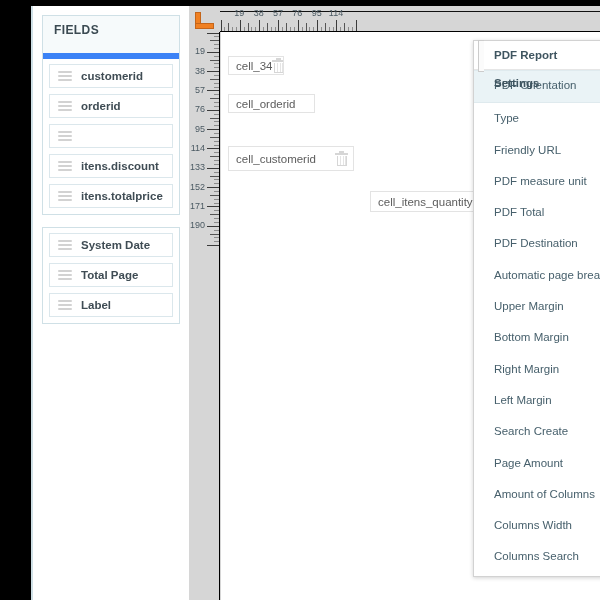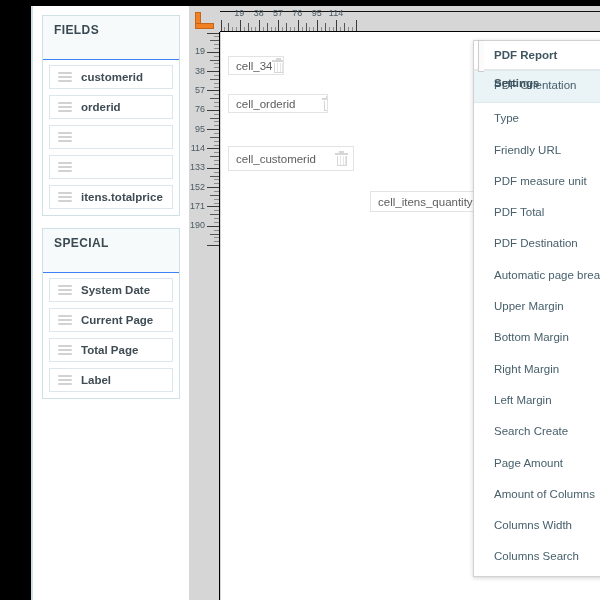--- a/index.html
+++ b/index.html
@@ -49,23 +49,23 @@
   }
   .panel {
     margin: 9px 9px 0 9px;
     border: 1px solid #cfe0e6;
     background: #ffffff;
     box-sizing: border-box;
   }
   .panel-header {
     height: 29px;
     line-height: 29px;
-    padding: 0 0 14px 11px;
+    padding: 0 0 8px 11px;
     background: #f6fafb;
-    border-bottom: 1px solid #3b82f6;
+    border-bottom: 6px solid #3b82f6;
     font-size: 12px;
     font-weight: bold;
     color: #3b4a52;
     letter-spacing: .4px;
   }
   .panel-body {
     padding: 5px 6px 6px 6px;
   }
   .field-item {
     height: 24px;
@@ -343,52 +343,44 @@
               <i></i>
               <i></i>
             </span>
         </div>
         <div class="field-item">
           <span class="handle">
               <i></i>
               <i></i>
               <i></i>
             </span>
+          <span class="field-label">itens.discount</span>
         </div>
         <div class="field-item">
           <span class="handle">
               <i></i>
               <i></i>
               <i></i>
             </span>
           <span class="field-label">itens.totalprice</span>
         </div>
 
       </div>
     </div>
 
     <div class="panel" style="margin-top:12px;">
-      <div class="panel-header">SPECIAL</div>
       <div class="panel-body">
 
         <div class="field-item">
           <span class="handle">
               <i></i>
               <i></i>
               <i></i>
             </span>
           <span class="field-label">System Date</span>
-        </div>
-        <div class="field-item">
-          <span class="handle">
-              <i></i>
-              <i></i>
-              <i></i>
-            </span>
-          <span class="field-label">Current Page</span>
         </div>
         <div class="field-item">
           <span class="handle">
               <i></i>
               <i></i>
               <i></i>
             </span>
           <span class="field-label">Total Page</span>
         </div>
         <div class="field-item">
@@ -538,21 +530,21 @@
     <div id="canvas">
 
       <div class="cell" style="left:7px; top:24px; width:56px; height:19px;">
         <span class="ctext">cell_34</span>
         <span class="trash">
           <span class="lid"></span>
             <span class="can"></span>
         </span>
       </div>
 
-      <div class="cell" style="left:7px; top:62px; width:100px; height:19px;gap:27px;">
+      <div class="cell" style="left:7px; top:62px; width:87px; height:19px;gap:27px;">
         <span class="ctext">cell_orderid</span>
         <span class="trash">
           <span class="lid"></span>
             <span class="can"></span>
         </span>
       </div>
 
       <div class="cell" style="left:7px; top:114px; width:126px; height:25px;">
         <span class="ctext">cell_customerid</span>
         <span class="trash">

